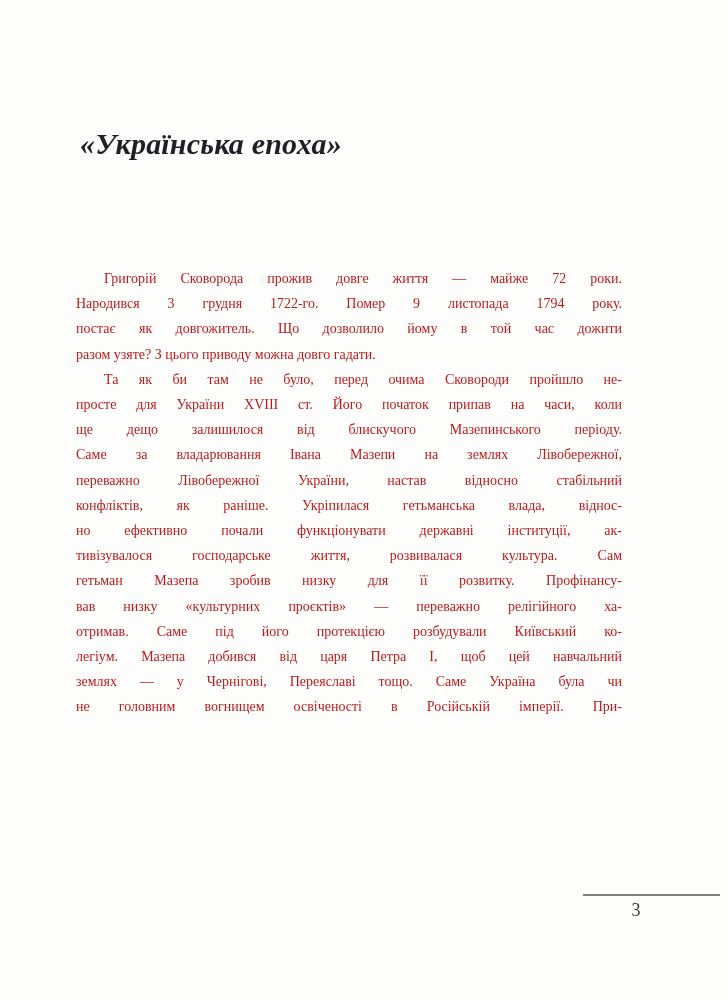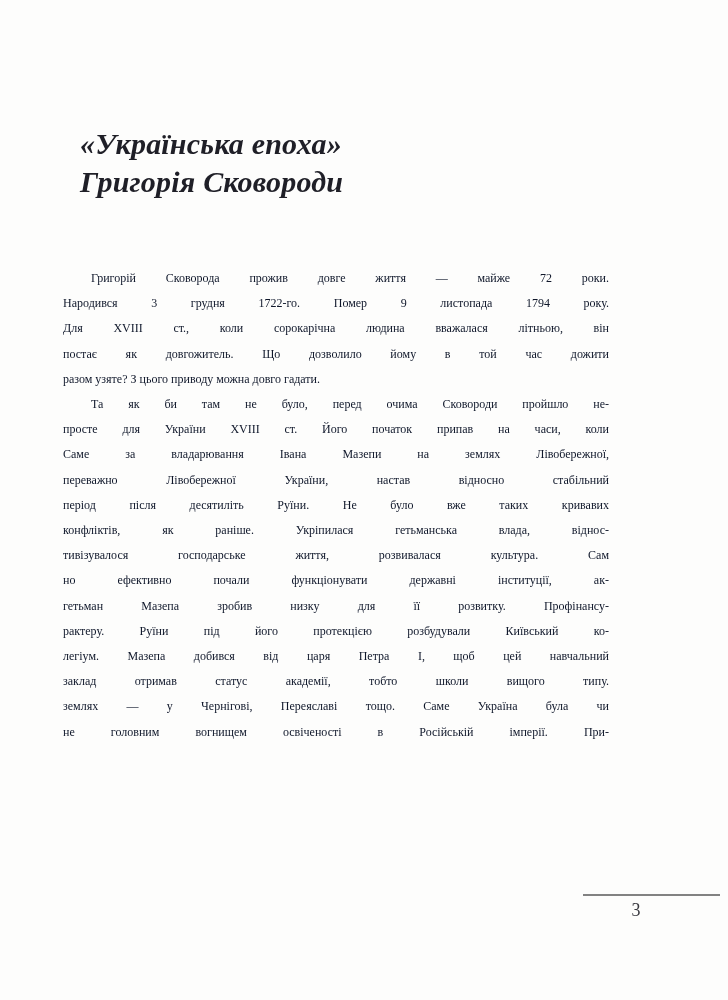--- a/index.html
+++ b/index.html
@@ -27,26 +27,26 @@
     font-style: italic;
     color: #1f1f27;
     letter-spacing: 0.2px;
   }
   .chapter-title .title-line {
     display: block;
     white-space: nowrap;
   }
   .body-text {
     position: absolute;
-    left: 63px;
+    left: 76px;
     top: 266px;
     width: 546px;
-    font-size: 12px;
+    font-size: 14px;
     line-height: 25.2px;
-    color: #0f172a;
+    color: #b91c1c;
   }
   .paragraph {
     margin: 0;
     padding: 0;
   }
   .line {
     display: block;
     text-align: justify;
     text-align-last: justify;
   }
@@ -76,46 +76,44 @@
     font-family: "Liberation Serif", serif;
   }
 </style>
 </head>
 <body>
 
 <div class="page">
 
   <h1 class="chapter-title">
     <span class="title-line">«Українська епоха»</span>
-    <span class="title-line">Григорія Сковороди</span>
   </h1>
 
   <div class="body-text">
 
     <p class="paragraph">
       <span class="line first">Григорій Сковорода прожив довге життя — майже 72 роки.</span>
       <span class="line">Народився 3 грудня 1722-го. Помер 9 листопада 1794 року.</span>
-      <span class="line">Для XVIII ст., коли сорокарічна людина вважалася літньою, він</span>
       <span class="line">постає як довгожитель. Що дозволило йому в той час дожити</span>
       <span class="line plast">разом узяте? З цього приводу можна довго гадати.</span>
     </p>
 
     <p class="paragraph">
       <span class="line first">Та як би там не було, перед очима Сковороди пройшло не-</span>
       <span class="line">просте для України XVIII ст. Його початок припав на часи, коли</span>
+      <span class="line">ще дещо залишилося від блискучого Мазепинського періоду.</span>
       <span class="line">Саме за владарювання Івана Мазепи на землях Лівобережної,</span>
       <span class="line">переважно Лівобережної України, настав відносно стабільний</span>
-      <span class="line">період після десятиліть Руїни. Не було вже таких кривавих</span>
       <span class="line">конфліктів, як раніше. Укріпилася гетьманська влада, віднос-</span>
+      <span class="line">но ефективно почали функціонувати державні інституції, ак-</span>
       <span class="line">тивізувалося господарське життя, розвивалася культура. Сам</span>
-      <span class="line">но ефективно почали функціонувати державні інституції, ак-</span>
       <span class="line">гетьман Мазепа зробив низку для її розвитку. Профінансу-</span>
-      <span class="line">рактеру. Руїни під його протекцією розбудували Київський ко-</span>
+      <span class="line">вав низку «культурних проєктів» — переважно релігійного ха-</span>
+      <span class="line">отримав. Саме під його протекцією розбудували Київський ко-</span>
       <span class="line">легіум. Мазепа добився від царя Петра I, щоб цей навчальний</span>
-      <span class="line">заклад отримав статус академії, тобто школи вищого типу.</span>
       <span class="line">землях — у Чернігові, Переяславі тощо. Саме Україна була чи</span>
       <span class="line">не головним вогнищем освіченості в Російській імперії. При-</span>
     </p>
 
   </div>
 
   <div class="footer-rule"></div>
   <div class="page-number">3</div>
 
 </div>

